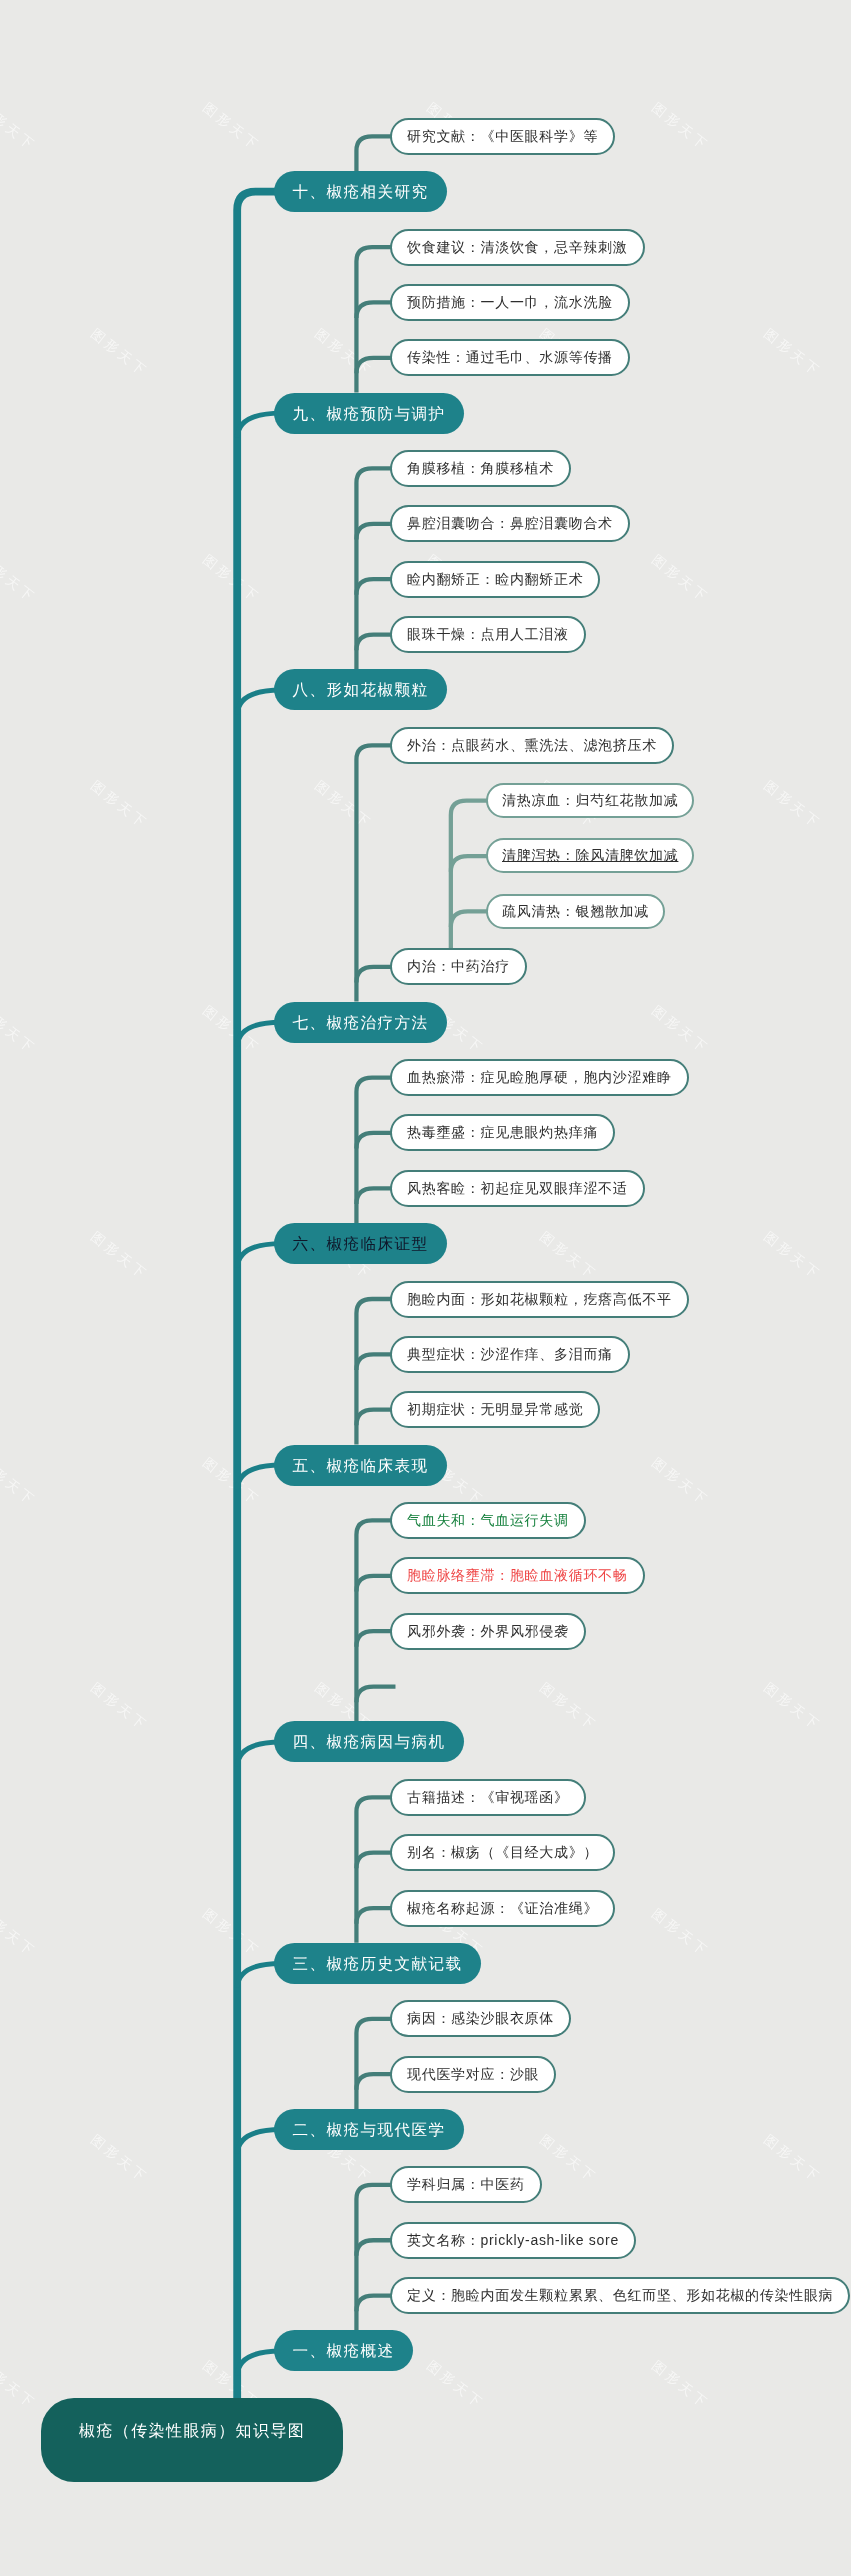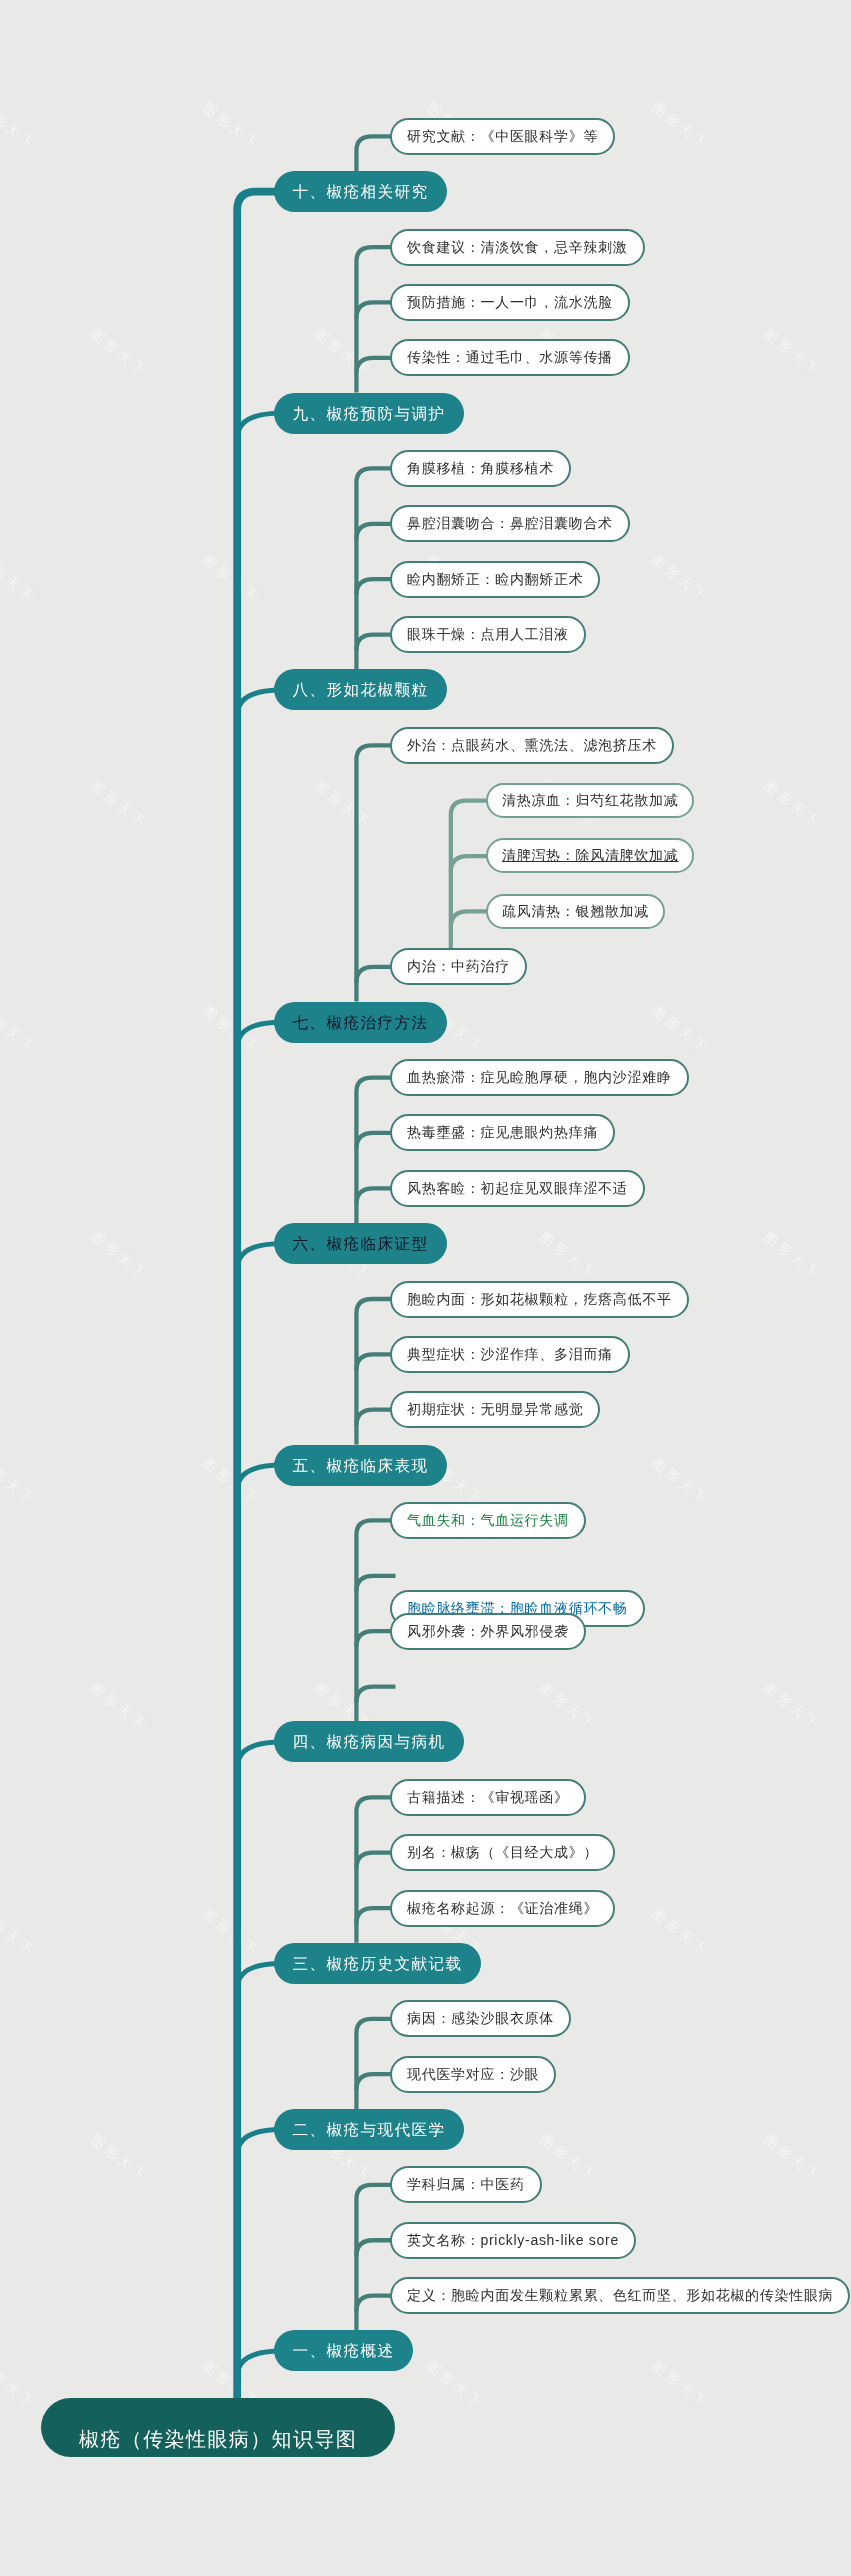--- a/index.html
+++ b/index.html
@@ -10,21 +10,21 @@
   #wm span{position:absolute;font-size:13.5px;letter-spacing:3.5px;color:rgba(255,255,255,.62);
            transform:rotate(38deg);transform-origin:left top;white-space:nowrap;user-select:none;}
   #links{position:absolute;left:0;top:0;z-index:1;}
   #nodes{position:absolute;inset:0;z-index:2;}
   .node{position:absolute;white-space:nowrap;box-sizing:border-box;}
   .leaf{height:37px;line-height:33px;padding:0 15px;border:2.1px solid;border-radius:18.5px;
         font-size:14px;letter-spacing:0.7px;}
   .sub{height:35px;line-height:31px;padding:0 14px;border:2.1px solid;border-radius:18px;
         font-size:14px;letter-spacing:0.7px;}
   .sec{height:41px;line-height:41px;padding:0 18.5px;border-radius:20.6px;font-size:15.6px;letter-spacing:1.4px;}
-  .root{height:59px;line-height:65px;padding:9px 38px;border-radius:33px;font-size:20px;letter-spacing:1.4px;}
+  .root{height:84px;line-height:65px;padding:0 38px;border-radius:33px;font-size:16px;letter-spacing:1.4px;}
 </style>
 </head>
 <body>
 
 <div id="stage" style="background: rgb(233, 233, 231);">
   <div id="wm">
       <span style="left: -14px; top: 99px;">图形天下</span>
       <span style="left: 210px; top: 99px;">图形天下</span>
       <span style="left: 434px; top: 99px;">图形天下</span>
       <span style="left: 659px; top: 99px;">图形天下</span>
@@ -122,31 +122,31 @@
       <div class="node leaf" style="left: 390px; top: 450px; border-color: rgb(68, 126, 121); background: rgb(255, 255, 255); color: rgb(46, 46, 46);">角膜移植：角膜移植术</div>
       <div class="node leaf" style="left: 390px; top: 505px; border-color: rgb(68, 126, 121); background: rgb(255, 255, 255); color: rgb(46, 46, 46);">鼻腔泪囊吻合：鼻腔泪囊吻合术</div>
       <div class="node leaf" style="left: 390px; top: 561px; border-color: rgb(68, 126, 121); background: rgb(255, 255, 255); color: rgb(46, 46, 46);">睑内翻矫正：睑内翻矫正术</div>
       <div class="node leaf" style="left: 390px; top: 616px; border-color: rgb(68, 126, 121); background: rgb(255, 255, 255); color: rgb(46, 46, 46);">眼珠干燥：点用人工泪液</div>
       <div class="node sec" style="left: 274px; top: 669px; background: rgb(30, 130, 138); color: rgb(255, 255, 255);">八、形如花椒颗粒</div>
       <div class="node leaf" style="left: 390px; top: 727px; border-color: rgb(68, 126, 121); background: rgb(255, 255, 255); color: rgb(46, 46, 46);">外治：点眼药水、熏洗法、滤泡挤压术</div>
       <div class="node sub" style="left: 486px; top: 783px; border-color: rgb(116, 160, 150); background: rgb(255, 255, 255); color: rgb(46, 46, 46);">清热凉血：归芍红花散加减</div>
       <div class="node sub" style="left: 486px; top: 838px; border-color: rgb(116, 160, 150); background: rgb(255, 255, 255); color: rgb(46, 46, 46); text-decoration: underline;">清脾泻热：除风清脾饮加减</div>
       <div class="node sub" style="left: 486px; top: 894px; border-color: rgb(116, 160, 150); background: rgb(255, 255, 255); color: rgb(46, 46, 46);">疏风清热：银翘散加减</div>
       <div class="node leaf" style="left: 390px; top: 948px; border-color: rgb(68, 126, 121); background: rgb(255, 255, 255); color: rgb(46, 46, 46);">内治：中药治疗</div>
-      <div class="node sec" style="left: 274px; top: 1002px; background: rgb(30, 130, 138); color: #0f172a;">七、椒疮治疗方法</div>
+      <div class="node sec" style="left: 274px; top: 1002px; background: rgb(30, 130, 138); color: #ffffff;">七、椒疮治疗方法</div>
       <div class="node leaf" style="left: 390px; top: 1059px; border-color: rgb(68, 126, 121); background: rgb(255, 255, 255); color: rgb(46, 46, 46);">血热瘀滞：症见睑胞厚硬，胞内沙涩难睁</div>
       <div class="node leaf" style="left: 390px; top: 1114px; border-color: rgb(68, 126, 121); background: rgb(255, 255, 255); color: rgb(46, 46, 46);">热毒壅盛：症见患眼灼热痒痛</div>
       <div class="node leaf" style="left: 390px; top: 1170px; border-color: rgb(68, 126, 121); background: rgb(255, 255, 255); color: rgb(46, 46, 46);">风热客睑：初起症见双眼痒涩不适</div>
       <div class="node sec" style="left: 274px; top: 1223px; background: rgb(30, 130, 138); color: #0f172a;">六、椒疮临床证型</div>
       <div class="node leaf" style="left: 390px; top: 1281px; border-color: rgb(68, 126, 121); background: rgb(255, 255, 255); color: rgb(46, 46, 46);">胞睑内面：形如花椒颗粒，疙瘩高低不平</div>
       <div class="node leaf" style="left: 390px; top: 1336px; border-color: rgb(68, 126, 121); background: rgb(255, 255, 255); color: rgb(46, 46, 46);">典型症状：沙涩作痒、多泪而痛</div>
       <div class="node leaf" style="left: 390px; top: 1391px; border-color: rgb(68, 126, 121); background: rgb(255, 255, 255); color: rgb(46, 46, 46);">初期症状：无明显异常感觉</div>
       <div class="node sec" style="left: 274px; top: 1445px; background: rgb(30, 130, 138); color: rgb(255, 255, 255);">五、椒疮临床表现</div>
       <div class="node leaf" style="left: 390px; top: 1502px; border-color: rgb(68, 126, 121); background: rgb(255, 255, 255); color: #15803d;">气血失和：气血运行失调</div>
-      <div class="node leaf" style="left: 390px; top: 1557px; border-color: rgb(68, 126, 121); background: rgb(255, 255, 255); color: #0369a1; margin-top: 33px;">胞睑脉络壅滞：胞睑血液循环不畅</div>
+      <div class="node leaf" style="left: 390px; top: 1557px; border-color: rgb(68, 126, 121); background: rgb(255, 255, 255); color: #ef4444;">胞睑脉络壅滞：胞睑血液循环不畅</div>
       <div class="node leaf" style="left: 390px; top: 1613px; border-color: rgb(68, 126, 121); background: rgb(255, 255, 255); color: rgb(46, 46, 46);">风邪外袭：外界风邪侵袭</div>
       <div class="node sec" style="left: 274px; top: 1721px; background: rgb(30, 130, 138); color: rgb(255, 255, 255);">四、椒疮病因与病机</div>
       <div class="node leaf" style="left: 390px; top: 1779px; border-color: rgb(68, 126, 121); background: rgb(255, 255, 255); color: rgb(46, 46, 46);">古籍描述：《审视瑶函》</div>
       <div class="node leaf" style="left: 390px; top: 1834px; border-color: rgb(68, 126, 121); background: rgb(255, 255, 255); color: rgb(46, 46, 46);">别名：椒疡（《目经大成》）</div>
       <div class="node leaf" style="left: 390px; top: 1890px; border-color: rgb(68, 126, 121); background: rgb(255, 255, 255); color: rgb(46, 46, 46);">椒疮名称起源：《证治准绳》</div>
       <div class="node sec" style="left: 274px; top: 1943px; background: rgb(30, 130, 138); color: rgb(255, 255, 255);">三、椒疮历史文献记载</div>
       <div class="node leaf" style="left: 390px; top: 2000px; border-color: rgb(68, 126, 121); background: rgb(255, 255, 255); color: rgb(46, 46, 46);">病因：感染沙眼衣原体</div>
       <div class="node leaf" style="left: 390px; top: 2056px; border-color: rgb(68, 126, 121); background: rgb(255, 255, 255); color: rgb(46, 46, 46);">现代医学对应：沙眼</div>
       <div class="node sec" style="left: 274px; top: 2109px; background: rgb(30, 130, 138); color: rgb(255, 255, 255);">二、椒疮与现代医学</div>
       <div class="node leaf" style="left: 390px; top: 2166px; border-color: rgb(68, 126, 121); background: rgb(255, 255, 255); color: rgb(46, 46, 46);">学科归属：中医药</div>

